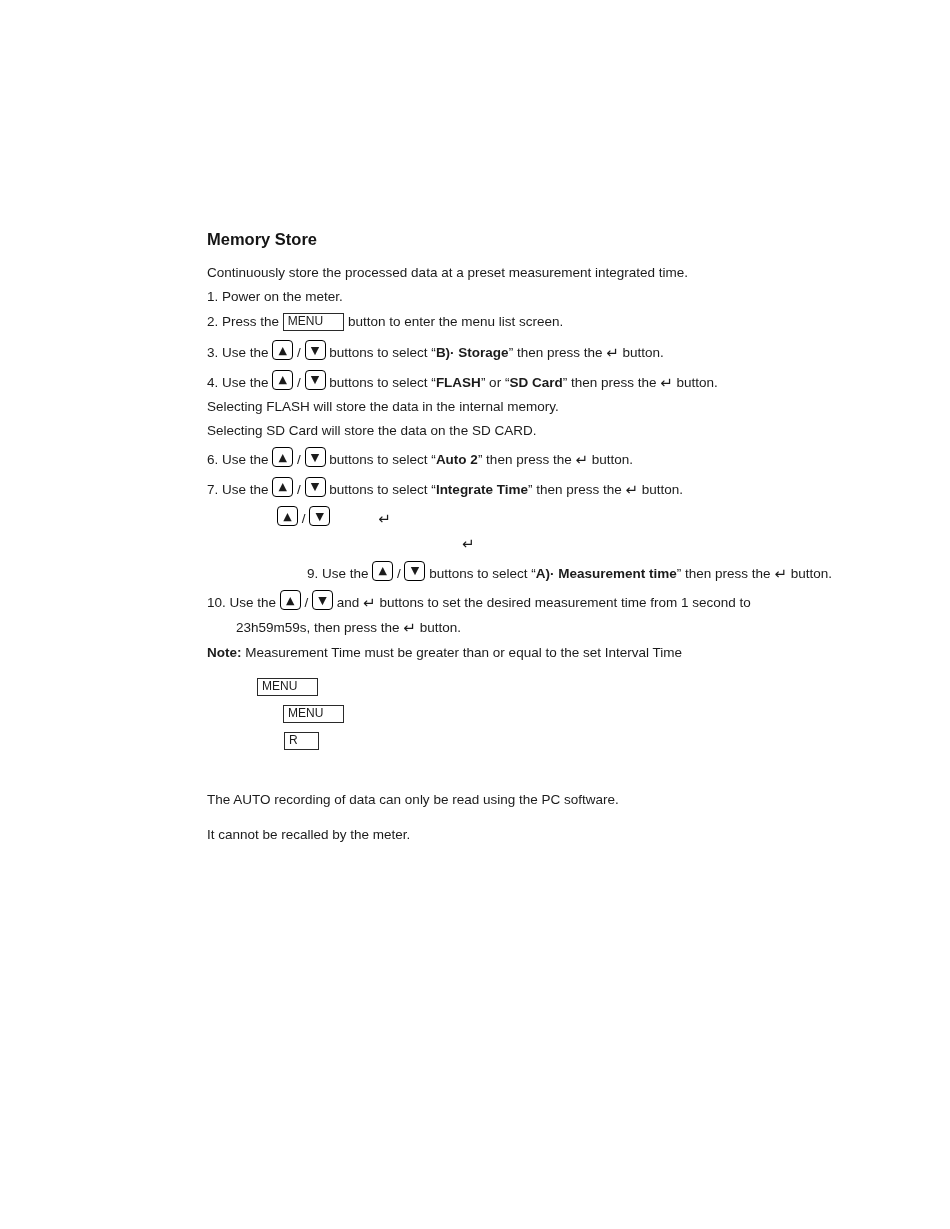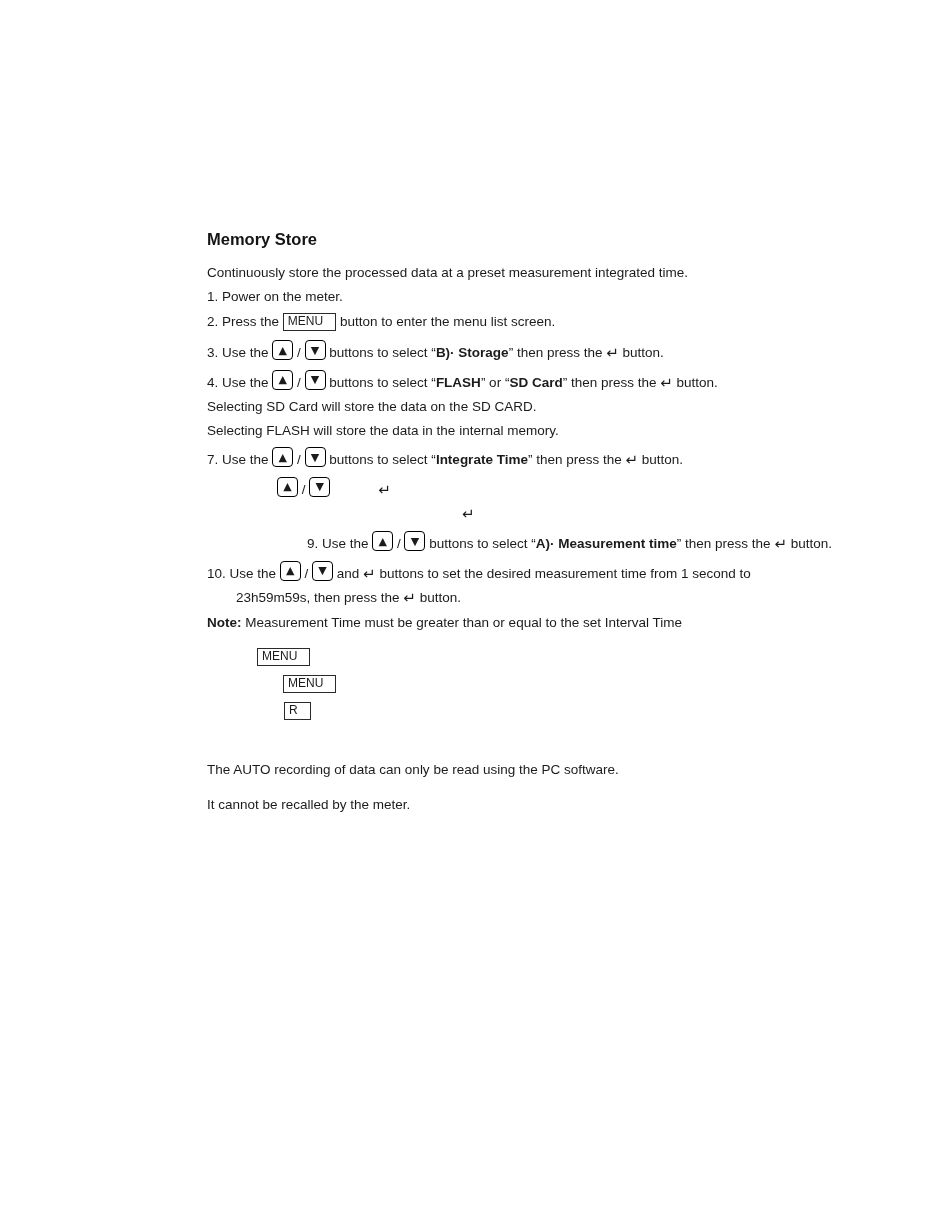--- a/index.html
+++ b/index.html
@@ -25,21 +25,21 @@
     font-size:13.5px;
     line-height:15px;
     margin:0 0 9px 0;
     min-height:15px;
     white-space:nowrap;
   }
   .line b{font-weight:bold;}
   .keybox{
     display:inline-block;
     border:1px solid #2a2a2a;
-    padding:1px 12px 2px 4px;
+    padding:1px 20px 2px 4px;
     font-size:12px;
     line-height:13px;
     vertical-align:1px;
     background:#fff;
   }
   .arrbtn{
     display:inline-flex;
     align-items:center;
     justify-content:center;
     width:21px;height:20px;
@@ -63,22 +63,23 @@
 <body>
 
 <div class="page">
   <h1 class="doc-title">Memory Store</h1>
   <div>
       <div class="line plain"><span>Continuously store the processed data at a preset measurement integrated time.</span></div>
       <div class="line plain"><span>1. Power on the meter.</span></div>
       <div class="line plain"><span>2. Press the </span><span class="keybox">MENU</span><span> button to enter the menu list screen.</span></div>
       <div class="line btn"><span>3. Use the </span><span class="arrbtn">▲</span><span> / </span><span class="arrbtn">▼</span><span> buttons to select “</span><b>B)· Storage</b><span>” then press the </span><span class="enter">↵</span><span> button.</span></div>
       <div class="line btn"><span>4. Use the </span><span class="arrbtn">▲</span><span> / </span><span class="arrbtn">▼</span><span> buttons to select “</span><b>FLASH</b><span>” or “</span><b>SD Card</b><span>” then press the </span><span class="enter">↵</span><span> button.</span></div>
+      <div class="line plain"><span>Selecting FLASH will store the data in the internal memory.</span></div>
       <div class="line plain"><span>Selecting SD Card will store the data on the SD CARD.</span></div>
-      <div class="line plain"><span>Selecting FLASH will store the data in the internal memory.</span></div>
+      <div class="line btn"><span>6. Use the </span><span class="arrbtn">▲</span><span> / </span><span class="arrbtn">▼</span><span> buttons to select “</span><b>Auto 2</b><span>” then press the </span><span class="enter">↵</span><span> button.</span></div>
       <div class="line btn"><span>7. Use the </span><span class="arrbtn">▲</span><span> / </span><span class="arrbtn">▼</span><span> buttons to select “</span><b>Integrate Time</b><span>” then press the </span><span class="enter">↵</span><span> button.</span></div>
       <div class="line btn" style="margin-left: 70px;"><span class="arrbtn">▲</span><span> / </span><span class="arrbtn">▼</span><span class="spacer" style="width: 48px;"></span><span class="enter">↵</span></div>
       <div class="line plain" style="margin-left: 255px;"><span class="enter">↵</span></div>
       <div class="line btn" style="margin-top: 4px; text-align: right;"><span>9. Use the </span><span class="arrbtn">▲</span><span> / </span><span class="arrbtn">▼</span><span> buttons to select “</span><b>A)· Measurement time</b><span>” then press the </span><span class="enter">↵</span><span> button.</span></div>
       <div class="line btn"><span>10. Use the </span><span class="arrbtn">▲</span><span> / </span><span class="arrbtn">▼</span><span> and </span><span class="enter">↵</span><span> buttons to set the desired measurement time from 1 second to</span></div>
       <div class="line plain" style="margin-left: 29px;"><span>23h59m59s, then press the </span><span class="enter">↵</span><span>  button.</span></div>
       <div class="line plain" style="margin-top: 5px;"><b>Note:</b><span> Measurement Time must be greater than or equal to the set Interval Time</span></div>
       <div class="line plain" style="margin-left: 50px; margin-top: 18px;"><span class="keybox">MENU</span></div>
       <div class="line plain" style="margin-left: 76px;"><span class="keybox">MENU</span></div>
       <div class="line plain" style="margin-left: 77px;"><span class="keybox">R</span></div>

